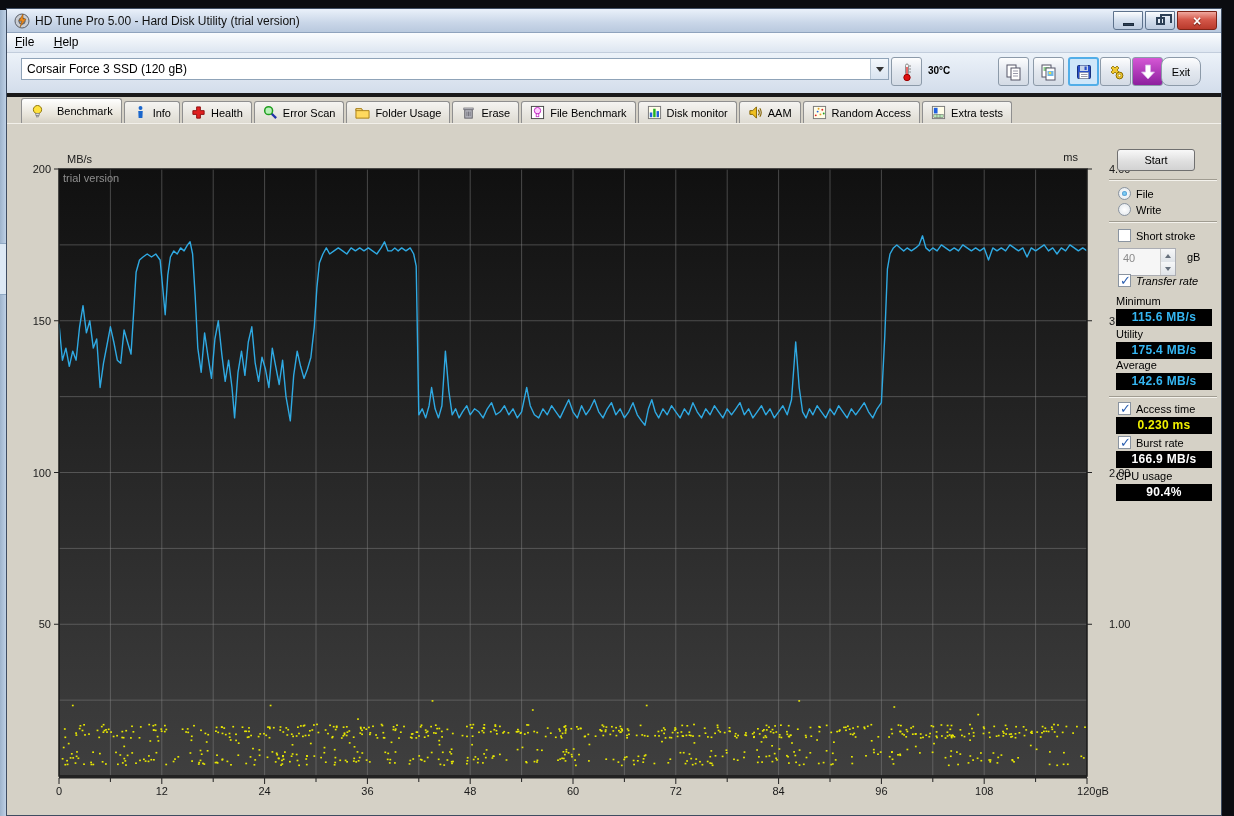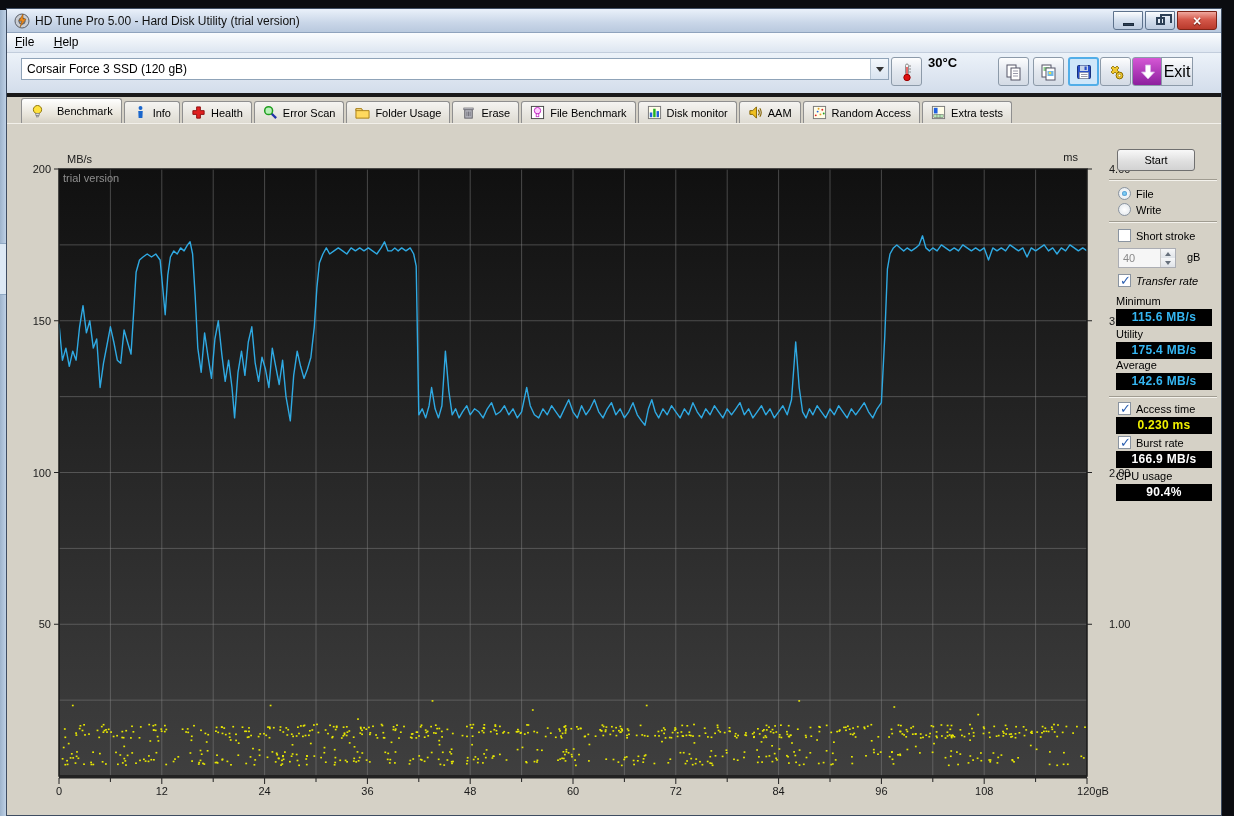--- a/index.html
+++ b/index.html
@@ -39,23 +39,23 @@
   .combo{position:absolute;left:14px;top:5px;width:868px;height:22px;background:#fff;
     border:1px solid #8fa3b8;display:flex;align-items:center;}
   .combo-text{flex:1;padding:0 5px;font-size:12px;color:#000;white-space:nowrap;overflow:hidden;}
   .combo-arrow-box{width:18px;height:20px;border-left:1px solid #b6c4d2;
     background:linear-gradient(#f4f8fc,#d8e3f0);display:flex;align-items:center;justify-content:center;}
   .combo-arrow{width:0;height:0;border-left:4px solid transparent;border-right:4px solid transparent;border-top:5px solid #333;}
 
   .tbtn{position:absolute;top:4px;width:31px;height:29px;border:1px solid #8c9aa9;border-radius:3px;
     background:linear-gradient(#fdfdfe,#e3e8ef 50%,#d4dbe5);display:flex;align-items:center;justify-content:center;}
   .tbtn.hl{background:#cfe7fa;border:2px solid #52aee8;}
-  .temp-label{position:absolute;left:921px;top:2px;font-size:13px;font-weight:bold;color:#000;}
-  .exit-btn{position:absolute;left:1154px;top:4px;width:32px;height:29px;border:1px solid #8c9aa9;border-radius:0;
-    background:linear-gradient(#fdfdfe,#e3e8ef 50%,#d4dbe5);font-size:16px;color:#000;
+  .temp-label{position:absolute;left:921px;top:12px;font-size:10px;font-weight:bold;color:#000;}
+  .exit-btn{position:absolute;left:1154px;top:4px;width:40px;height:29px;border:1px solid #8c9aa9;border-radius:8px;
+    background:linear-gradient(#fdfdfe,#e3e8ef 50%,#d4dbe5);font-size:11px;color:#000;
     display:flex;align-items:center;justify-content:center;}
 
   .toolbar-divider{position:absolute;left:0;top:84px;width:100%;height:4px;background:#191919;}
 
   .tabstrip{position:absolute;left:14px;top:89px;height:25px;display:flex;align-items:flex-end;}
   .tab{height:22px;display:flex;align-items:center;gap:5px;padding:0 8px;margin-right:2px;
     border:1px solid #8f8f8f;border-bottom:none;border-radius:3px 3px 0 0;
     background:linear-gradient(#f5f4f1,#dedbd2);font-size:11px;color:#000;white-space:nowrap;}
   .tab.active{height:25px;background:linear-gradient(#ffffff,#e6e2d7 70%,#d5d1c6);font-weight:normal;gap:12px;}
   .tab .ticon{width:15px;height:15px;display:inline-block;line-height:0;}
@@ -69,21 +69,21 @@
   .start-btn{position:absolute;left:10px;top:8px;width:78px;height:22px;border:1px solid #707070;border-radius:3px;
     background:linear-gradient(#f8f8f8,#e0e0e0 55%,#d2d2d2);font-size:11px;color:#000;}
   .psep{position:absolute;left:2px;width:108px;height:2px;border-top:1px solid #a09c91;border-bottom:1px solid #f4f2ec;}
   .ctrl-row{position:absolute;left:11px;display:flex;align-items:center;gap:5px;white-space:nowrap;}
   .radio{width:13px;height:13px;border-radius:50%;border:1px solid #8a94a0;background:radial-gradient(#fff,#dfe5ea);position:relative;}
   .radio.checked:after{content:"";position:absolute;left:3px;top:3px;width:5px;height:5px;border-radius:50%;
     background:radial-gradient(#7fd0f5 20%,#2a71b8);}
   .cbox{width:13px;height:13px;border:1px solid #8a94a0;background:#fff;position:relative;font-size:0;}
   .cbox.checked:after{content:"\2713";position:absolute;left:1px;top:-2px;font-size:13px;font-weight:bold;color:#2b5fb0;
     font-family:"DejaVu Sans",sans-serif;}
-  .spinner{position:absolute;left:11px;width:58px;height:20px;border:1px solid #abadb3;background:#f6f6f6;display:flex;}
+  .spinner{position:absolute;left:11px;width:58px;height:28px;border:1px solid #abadb3;background:#f6f6f6;display:flex;}
   .spin-val{flex:1;padding:3px 4px;font-size:11px;color:#8a8a8a;}
   .spin-btns{width:15px;border-left:1px solid #c8c8c8;display:flex;flex-direction:column;}
   .spin-btns div{flex:1;background:linear-gradient(#f6f7f8,#dfe3e8);display:flex;align-items:center;justify-content:center;}
   .arr-up{width:0;height:0;border-left:3px solid transparent;border-right:3px solid transparent;border-bottom:4px solid #66707c;}
   .arr-dn{width:0;height:0;border-left:3px solid transparent;border-right:3px solid transparent;border-top:4px solid #66707c;}
   .unit-label{position:absolute;left:80px;font-size:11px;}
   .plabel{position:absolute;left:9px;font-size:11px;}
   .valbox{position:absolute;left:9px;width:96px;height:17px;background:#000;color:#35b6f2;
     font-size:12px;font-weight:bold;text-align:center;line-height:17px;letter-spacing:0.3px;}
 </style>

